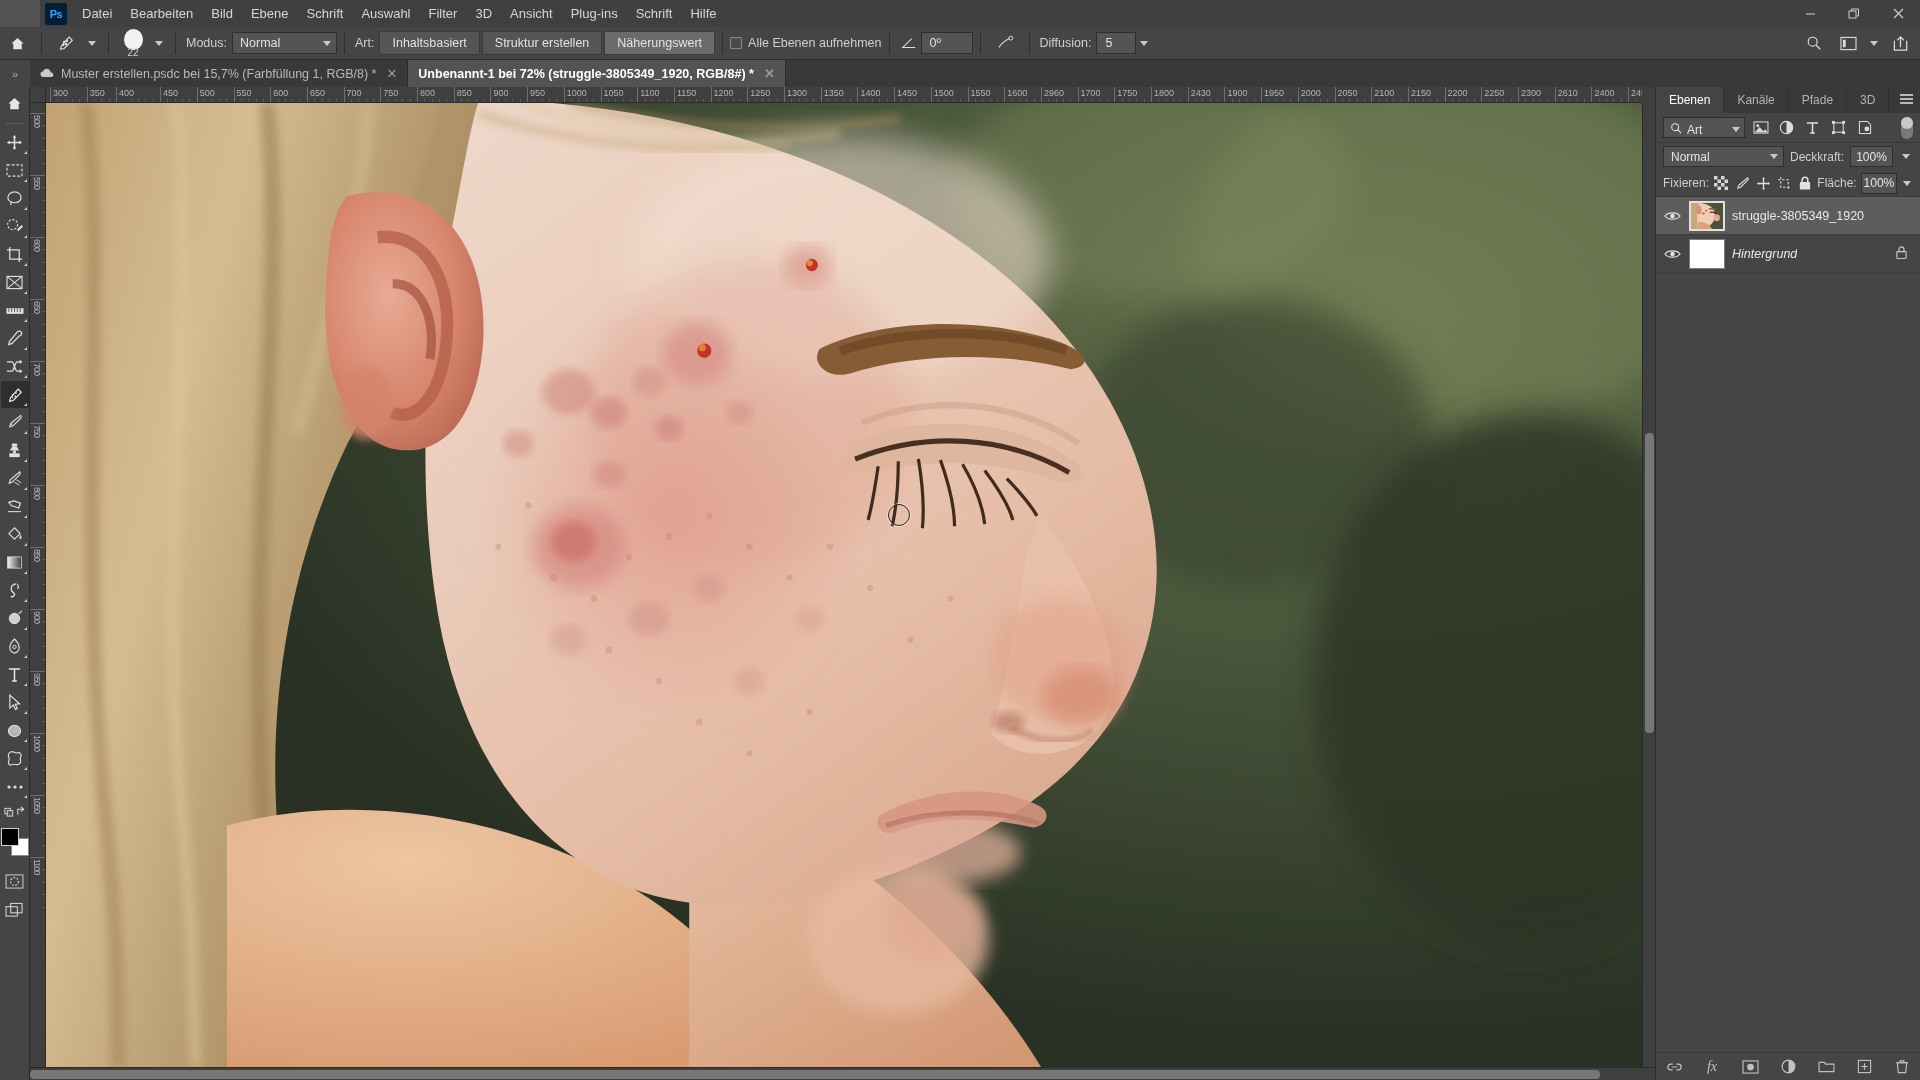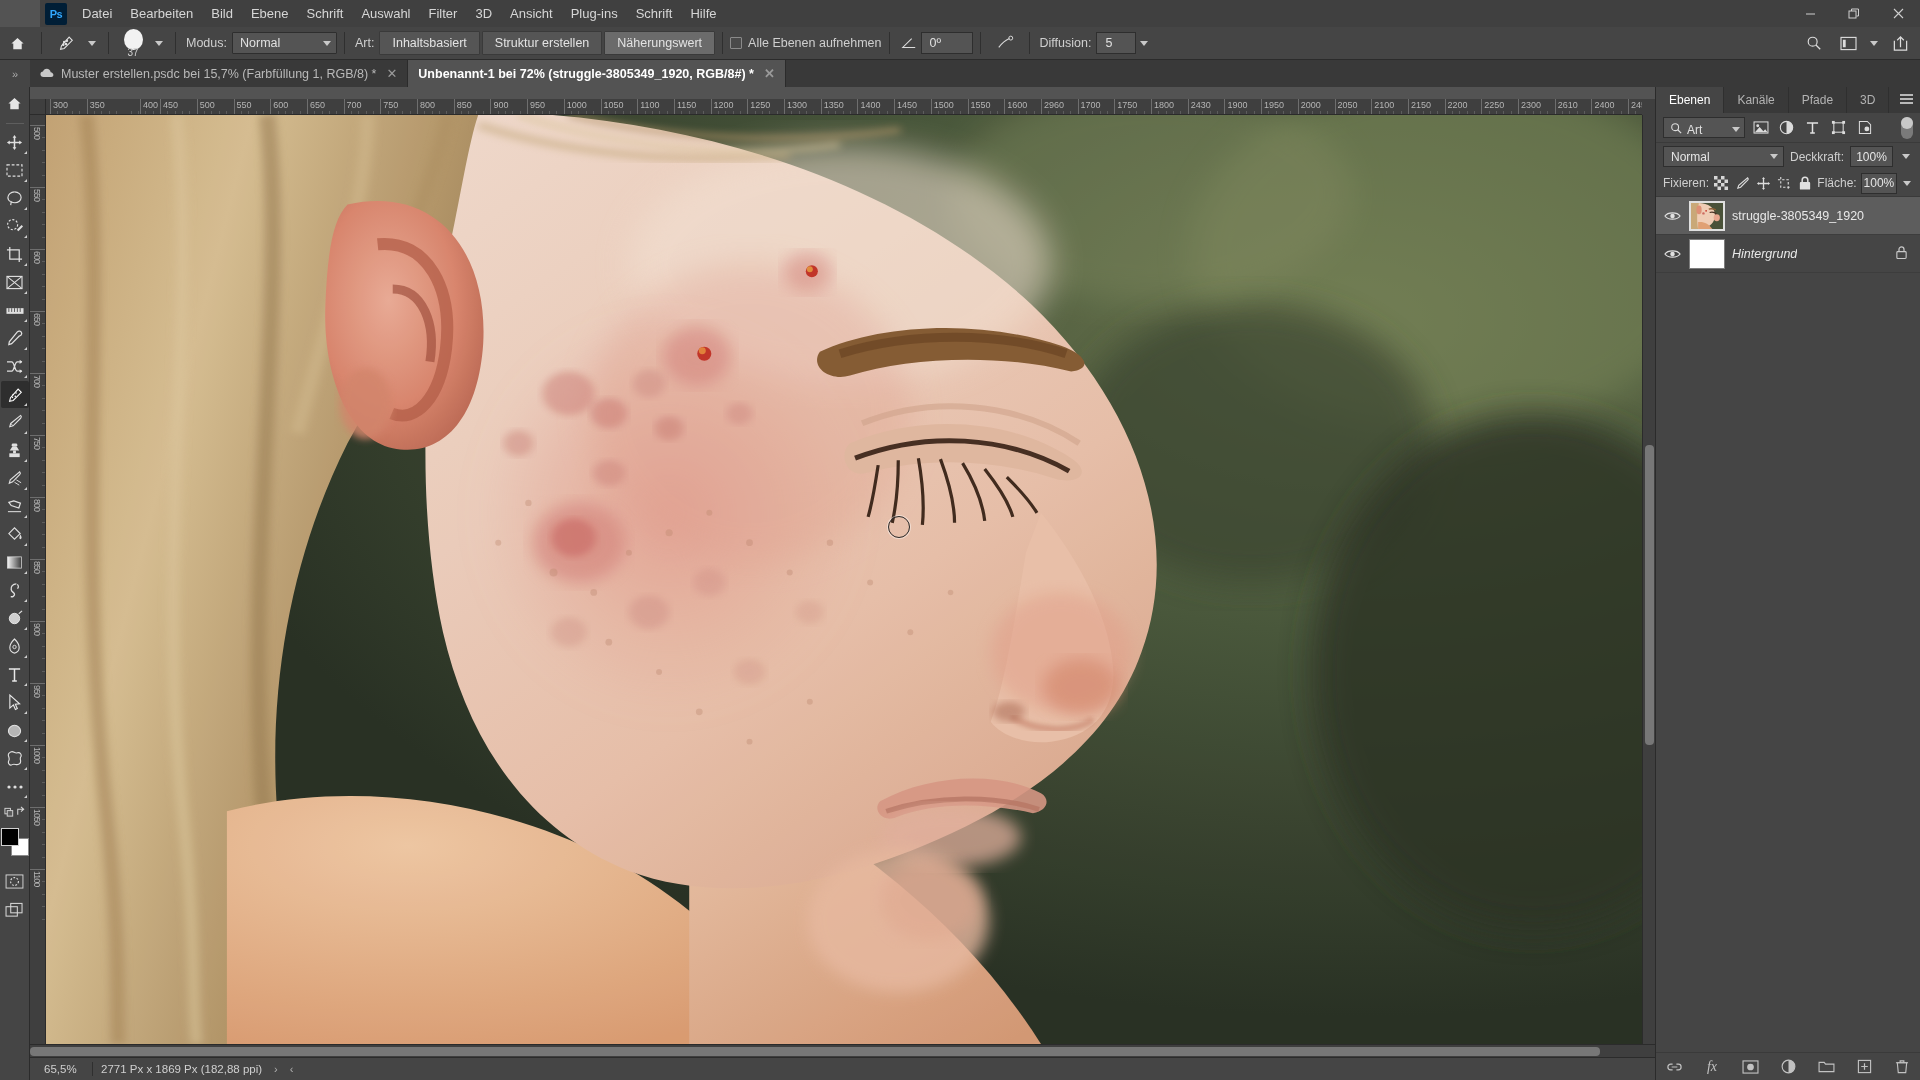--- a/index.html
+++ b/index.html
@@ -87,21 +87,21 @@
   .tool.sel { background:#2e2e2e; border-radius:2px; }
   .tool .cornerdot { position:absolute; right:2px; bottom:2px; width:0;height:0;
     border-left:3px solid transparent; border-bottom:3px solid #cfcfcf; }
   .tool svg { display:block; }
   .tool-sep { width:18px; height:1px; background:#5e5e5e; margin:5px 0; }
   .swatches { position:relative; width:28px; height:28px; margin-top:4px; }
   .sw-fg { position:absolute; left:0; top:0; width:18px; height:18px; background:#000; border:1px solid #d0d0d0; }
   .sw-bg { position:absolute; right:0; bottom:0; width:18px; height:18px; background:#fff; border:1px solid #8a8a8a; }
 
   
-  .canvaswrap { flex:1 1 auto; display:flex; flex-direction:column; min-width:0; background:#535353;margin-top:12px; }
+  .canvaswrap { flex:1 1 auto; display:flex; flex-direction:column; min-width:0; background:#535353; }
   .ruler-row { display:flex; height:16px; flex:0 0 16px; }
   .ruler-corner { width:16px; flex:0 0 16px; background:#3f3f3f; border-right:1px solid #2b2b2b; border-bottom:1px solid #2b2b2b; }
   .ruler-h { flex:1 1 auto; background:#3f3f3f; position:relative; overflow:hidden; border-bottom:1px solid #2b2b2b; }
   .ruler-body { display:flex; flex:1 1 auto; min-height:0; }
   .ruler-v { width:16px; flex:0 0 16px; background:#3f3f3f; position:relative; overflow:hidden; border-right:1px solid #2b2b2b; }
   .rtick { position:absolute; top:0; height:16px; border-left:1px solid #6e6e6e; }
   .rtick span { position:absolute; left:2px; top:1px; font-size:9px; color:#b5b5b5; white-space:nowrap; }
   .rtick.minor { height:4px; top:12px; border-left:1px solid #5d5d5d; }
   .rtickv { position:absolute; left:0; width:16px; border-top:1px solid #6e6e6e; }
   .rtickv span { position:absolute; left:3px; top:1px; font-size:9px; color:#b5b5b5;
@@ -232,21 +232,21 @@
         </g>
       </svg>
     </div>
     <div class="ob-tool-icon" style="width:18px">
         <div class="chev"></div>
       </div>
     <div class="ob-sep"></div>
 
     <div class="brush-preview">
       <div class="brush-dot"></div>
-      <div class="brush-size">37</div>
+      <div class="brush-size">22</div>
     </div>
     <div class="ob-tool-icon" style="width:18px">
         <div class="chev"></div>
       </div>
     <div class="ob-sep"></div>
 
     <div class="ob-label">Modus:</div>
     <div class="ob-select" style="width:105px">
       <span>Normal</span>
       <div class="chev"></div>
@@ -562,21 +562,21 @@
             <div class="rtick minor" style="left: 18.68px;"></div>
             <div class="rtick minor" style="left: 26.02px;"></div>
             <div class="rtick minor" style="left: 33.36px;"></div>
             <div class="rtick" style="left: 40.7px;">
               <span>350</span>
             </div>
             <div class="rtick minor" style="left: 48.04px;"></div>
             <div class="rtick minor" style="left: 55.38px;"></div>
             <div class="rtick minor" style="left: 62.72px;"></div>
             <div class="rtick minor" style="left: 70.06px;"></div>
-            <div class="rtick" style="left: 94px;">
+            <div class="rtick" style="left: 70px;">
               <span>400</span>
             </div>
             <div class="rtick minor" style="left: 84.74px;"></div>
             <div class="rtick minor" style="left: 92.08px;"></div>
             <div class="rtick minor" style="left: 99.42px;"></div>
             <div class="rtick minor" style="left: 106.76px;"></div>
             <div class="rtick" style="left: 114.1px;">
               <span>450</span>
             </div>
             <div class="rtick minor" style="left: 121.44px;"></div>
@@ -1136,27 +1136,20 @@
 
         <div class="vscroll">
           <div class="vthumb" style="top:330px;height:300px;"></div>
         </div>
       </div>
 
       <div class="hscroll">
         <div class="hthumb" style="left:0;width:1570px;"></div>
       </div>
 
-      <div class="statusbar">
-        <div class="status-zoom">65,5%</div>
-        <div class="status-sep"></div>
-        <div>2771 Px x 1869 Px (182,88 ppi)</div>
-        <div class="status-arrow">›</div>
-        <div class="status-arrow">‹</div>
-      </div>
     </div>
 
     <div class="rightpanel">
       <div class="panel-tabs">
         <div id="panel-tabs" style="display:flex;">
             <div class="ptab active">Ebenen</div>
             <div class="ptab">Kanäle</div>
             <div class="ptab">Pfade</div>
             <div class="ptab">3D</div>
           </div>

